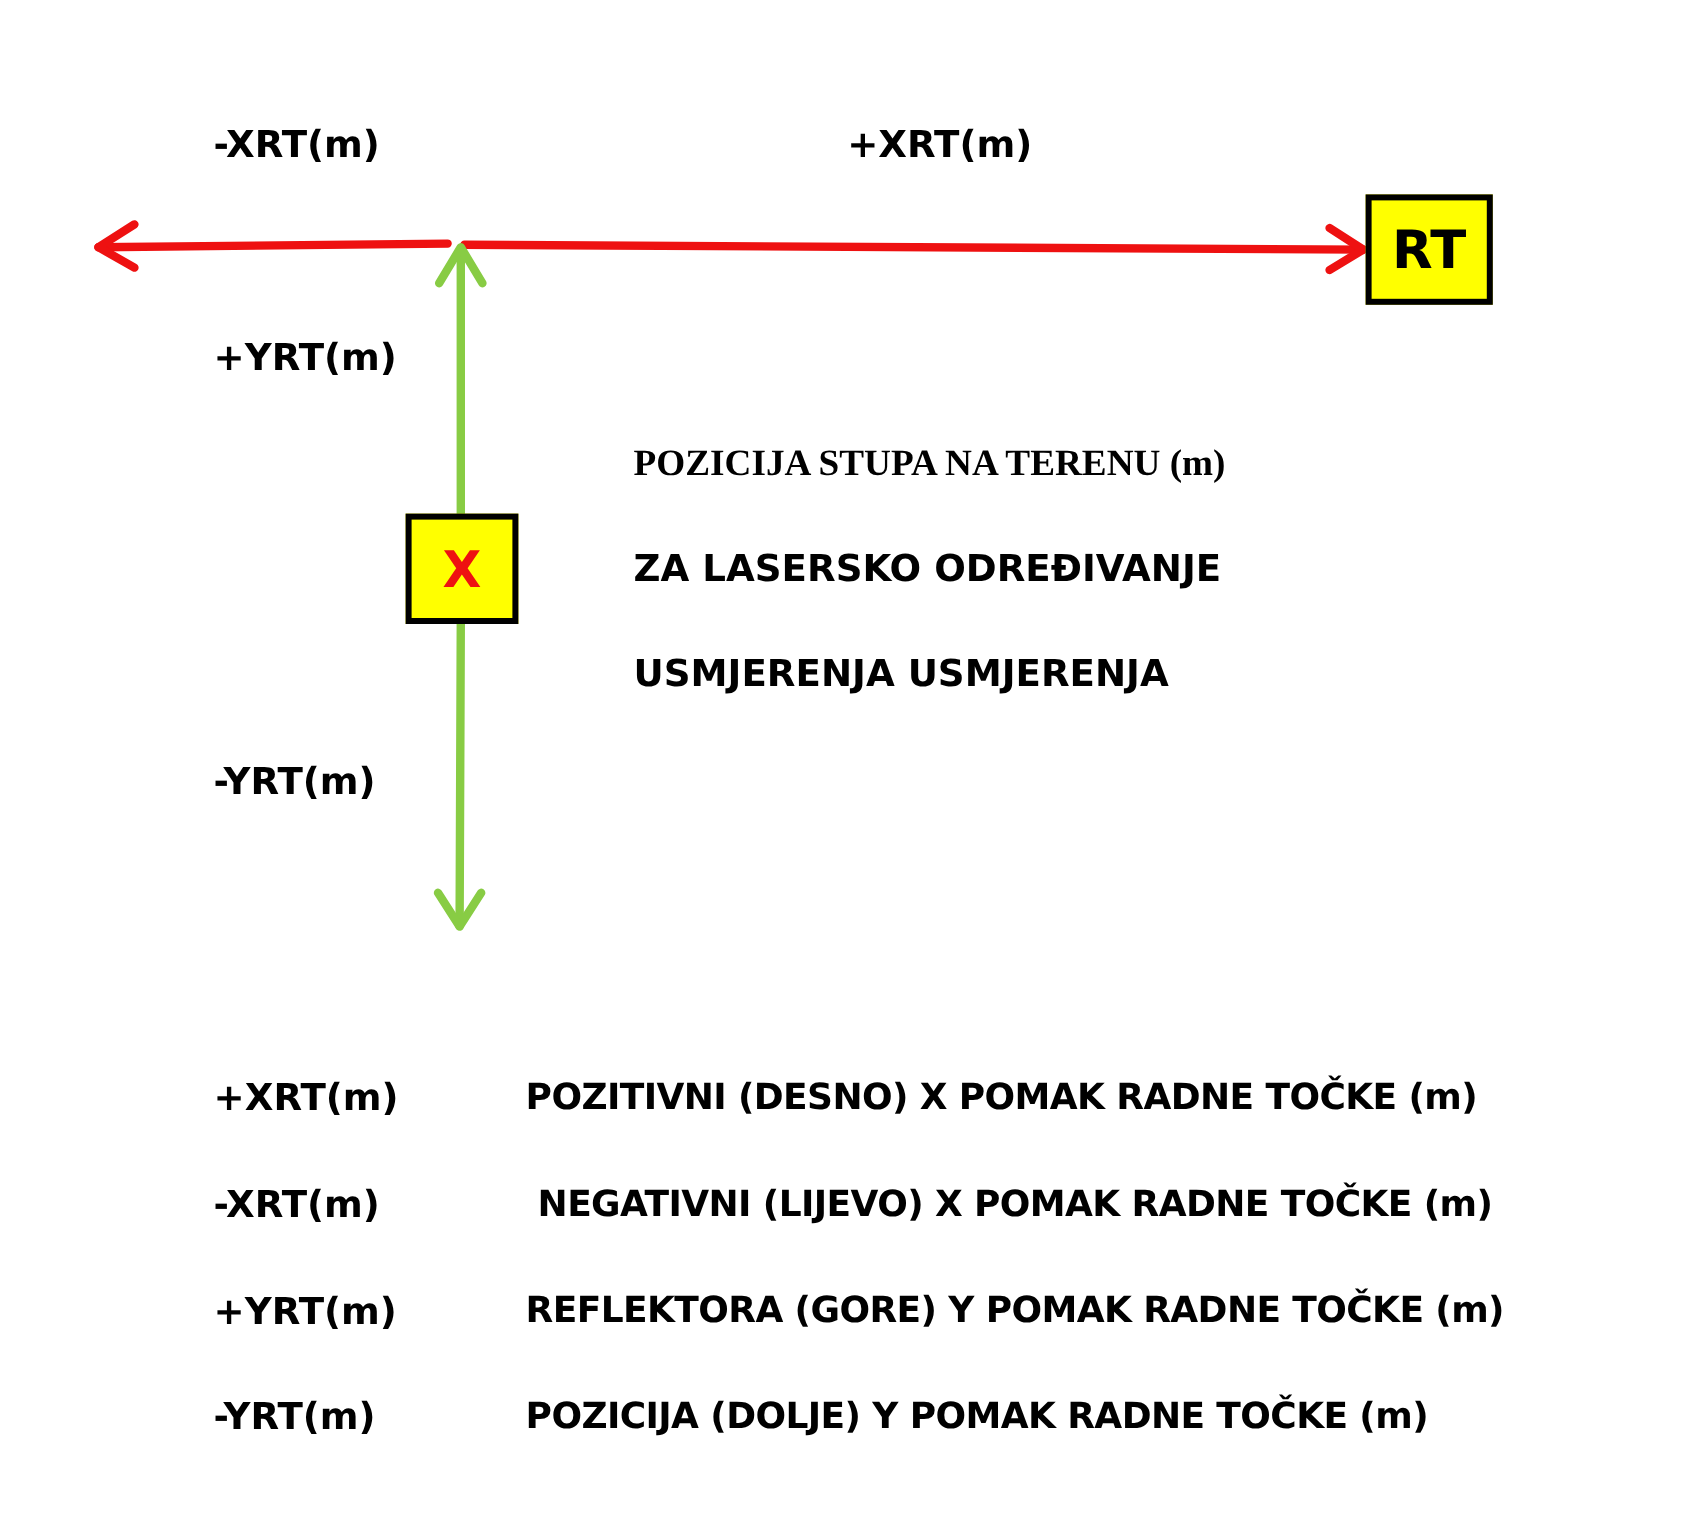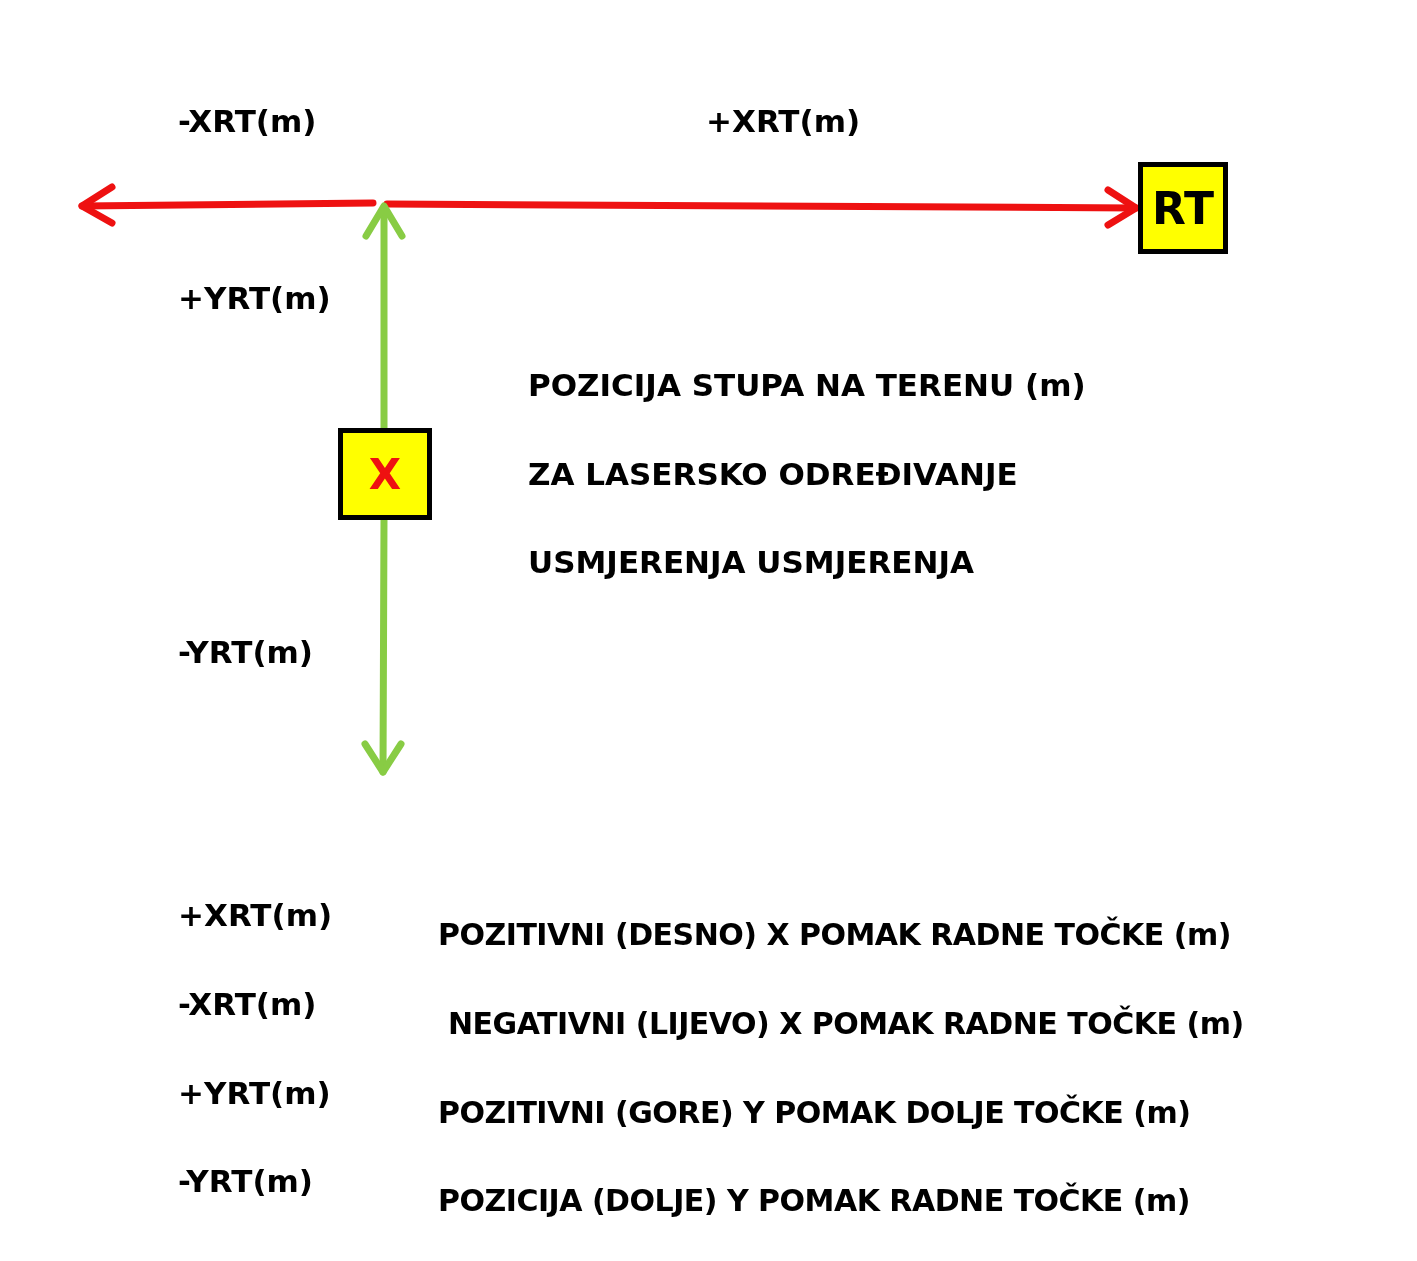--- a/index.html
+++ b/index.html
@@ -1,23 +1,23 @@
 <!DOCTYPE html>
 <html><head>
   <meta charset="utf-8">
   <style>
     html, body { margin: 0; padding: 0; background: #ffffff; }
     body { width: 1417px; height: 1261px; position: relative; overflow: hidden;
            font-family: "DejaVu Sans", sans-serif; color: #000; }
     .lbl { position: absolute; font-weight: bold; font-size: 31px; line-height: 1; white-space: nowrap; text-align: center; }
-    .desc { font-size: 30px; letter-spacing: -0.5px; margin-top: 20px; }
+    .desc { font-size: 30px; letter-spacing: -0.5px; }
     svg.diagram { position: absolute; left: 0; top: 0; }
     .box { position: absolute; background: #ffff00; border: 5px solid #000; box-sizing: border-box;
            display: flex; align-items: center; justify-content: center; font-weight: bold; }
-    #rt-box { left: 1138px; top: 162px; width: 90px; height: 92px; font-size: 44px; color: #000; }
+    #rt-box { left: 1138px; top: 162px; width: 106px; height: 92px; font-size: 44px; color: #000; }
     #x-box { left: 338px; top: 428px; width: 94px; height: 92px; font-size: 42px; color: #ee1111; }
   </style>
 </head>
 <body>
 
 <svg class="diagram" width="1417" height="1261">
 
   <g stroke="#ee1111" stroke-width="7" fill="none" stroke-linecap="round" stroke-linejoin="round">
     <line x1="82" y1="206" x2="373" y2="203"></line>
     <line x1="387" y1="204" x2="1136" y2="208"></line>
@@ -38,29 +38,29 @@
 <div class="lbl" style="left:178px; top:283px;">+YRT(m)</div>
 <div class="lbl" style="left:178px; top:637px;">-YRT(m)</div>
 
 <div class="box" id="rt-box">
   <span>RT</span>
 </div>
 <div class="box" id="x-box">
   <span>X</span>
 </div>
 
-<div class="lbl" style="left:528px; top:370px;">POZICIJA STUPA NA TERENU (m)</div>
+<div class="lbl" style="left:528px; top:370px;font-family:Liberation Serif, serif;">POZICIJA STUPA NA TERENU (m)</div>
 <div class="lbl" style="left:528px; top:459px;">ZA LASERSKO ODREĐIVANJE</div>
 <div class="lbl" style="left:528px; top:547px;">USMJERENJA USMJERENJA</div>
 
 <div>
   <div class="lbl" style="left:178px; top:900px;">+XRT(m)</div>
   <div class="lbl desc" style="left:438px; top:900px;">POZITIVNI (DESNO) X POMAK RADNE TOČKE (m)</div>
 
   <div class="lbl" style="left:178px; top:989px;">-XRT(m)</div>
   <div class="lbl desc" style="left:448px; top:989px;">NEGATIVNI (LIJEVO) X POMAK RADNE TOČKE (m)</div>
 
   <div class="lbl" style="left:178px; top:1078px;">+YRT(m)</div>
-  <div class="lbl desc" style="left:438px; top:1078px;">POZITIVNI (GORE) Y POMAK DOLJE TOČKE (m)</div>
+  <div class="lbl desc" style="left:438px; top:1078px;">REFLEKTORA (GORE) Y POMAK RADNE TOČKE (m)</div>
 
   <div class="lbl" style="left:178px; top:1166px;">-YRT(m)</div>
   <div class="lbl desc" style="left:438px; top:1166px;">POZICIJA (DOLJE) Y POMAK RADNE TOČKE (m)</div>
 </div>
 
 </body></html>

